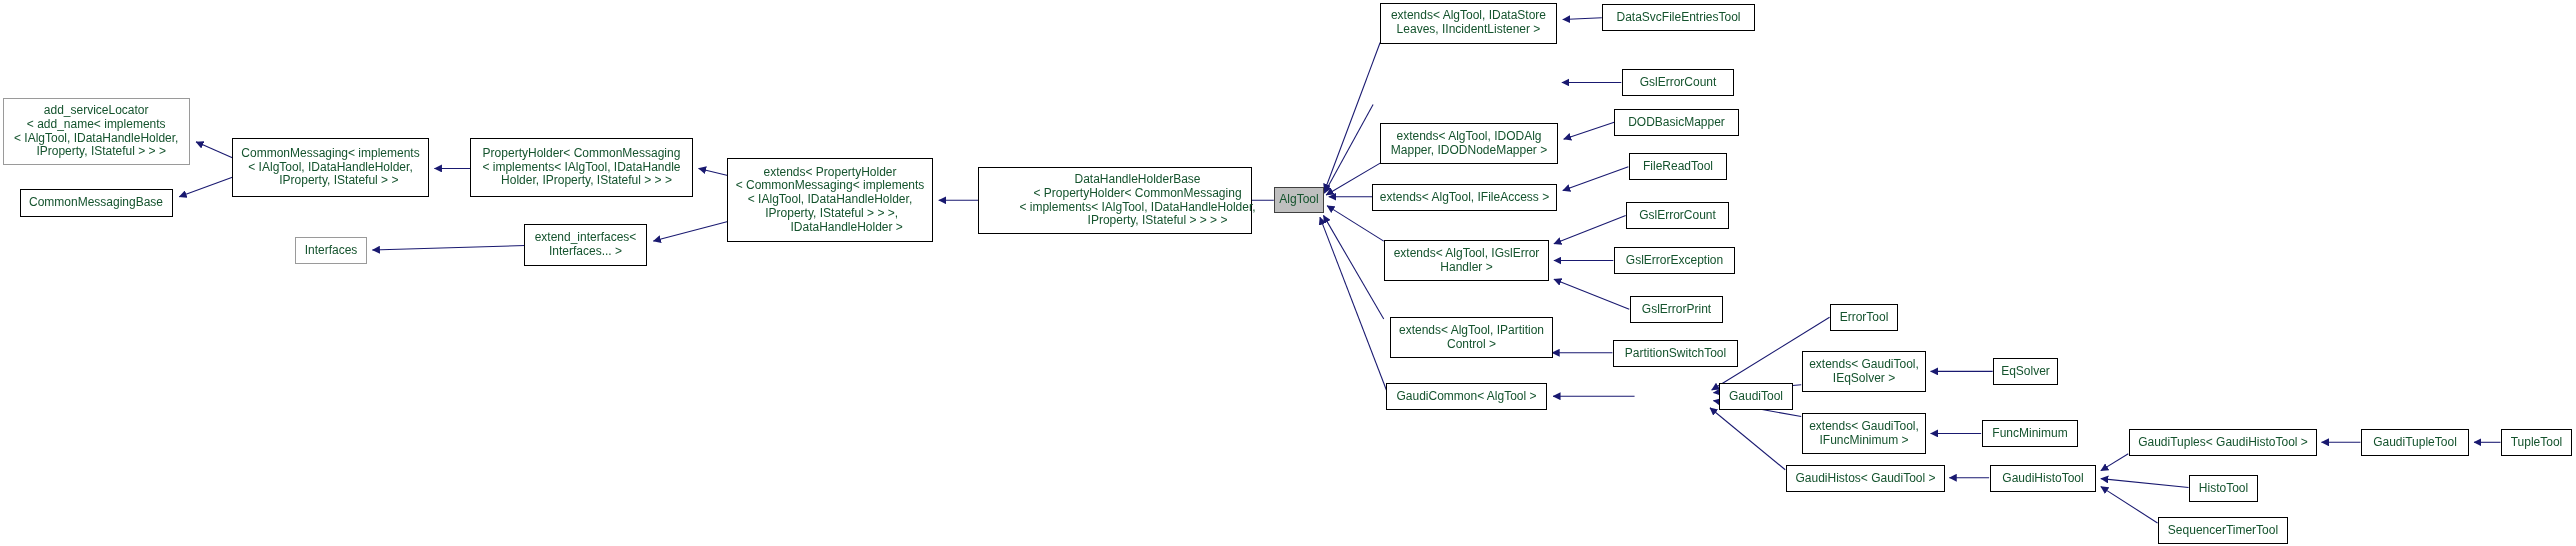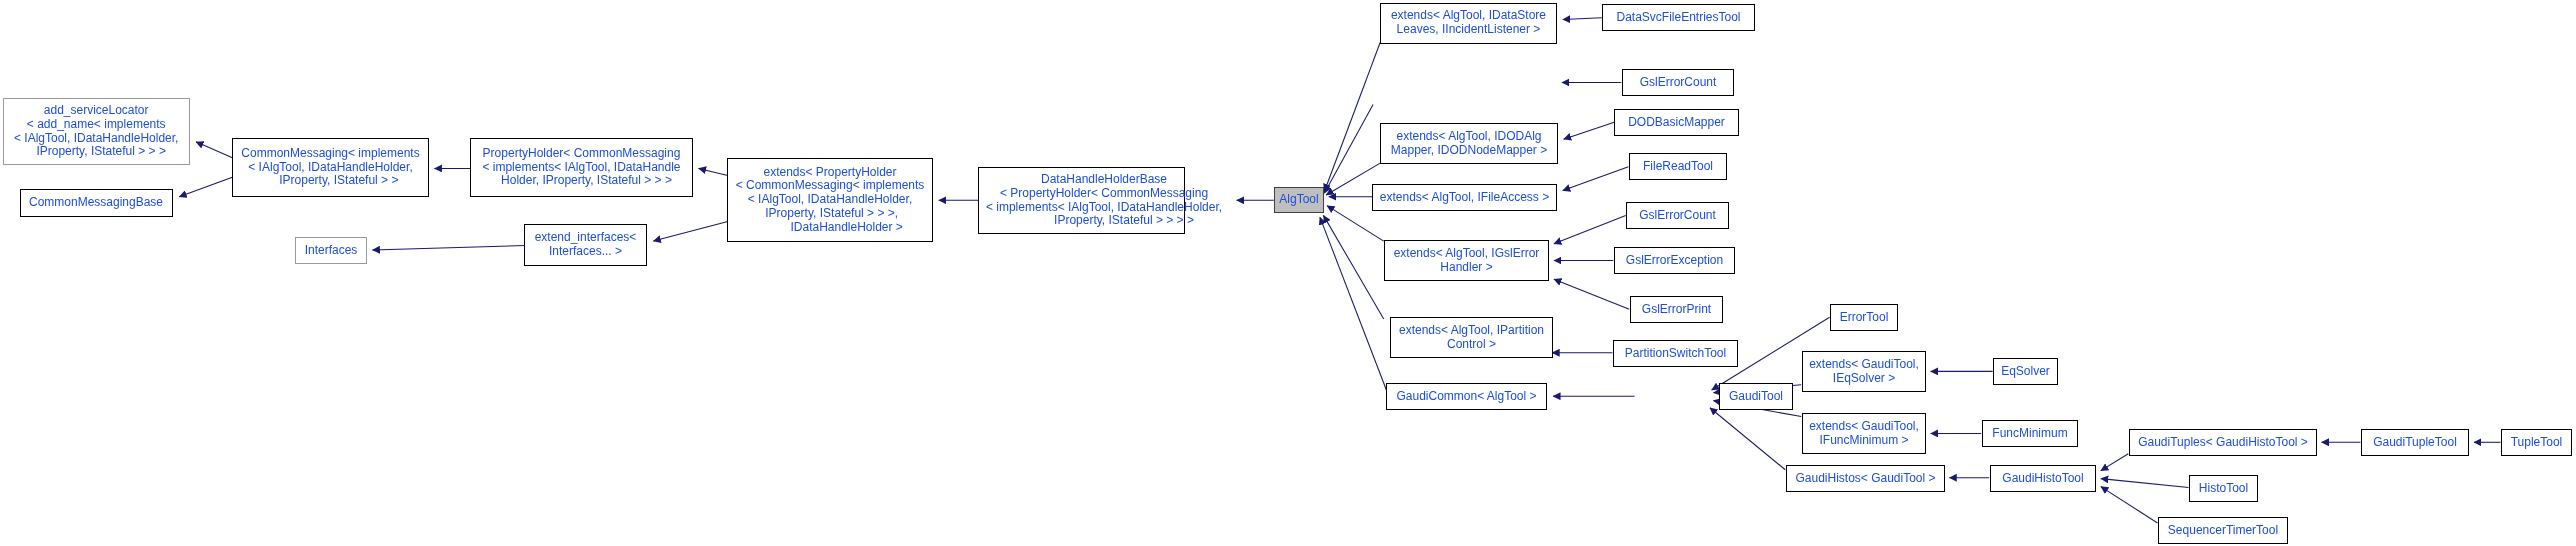--- a/index.html
+++ b/index.html
@@ -26,21 +26,21 @@
   }
   .node {
     position: absolute;
     box-sizing: border-box;
     display: flex;
     align-items: center;
     justify-content: center;
     text-align: center;
     background: #ffffff;
     border: 0.9px solid #000000;
-    color: #1d4ed8;
+    color: #14532d;
     font-size: 12px;
     line-height: 13.7px;
     letter-spacing: 0px;
     white-space: pre;
     z-index: 2;
   }
   .node.gray-border {
     border-color: #9a9a9a;
   }
   .node.focus {
@@ -111,21 +111,21 @@
     <div class="node" style="left: 470px; top: 138px; width: 223px; height: 59px;"><span class="label">PropertyHolder&lt; CommonMessaging
 &lt; implements&lt; IAlgTool, IDataHandle
    Holder, IProperty, IStateful &gt; &gt; &gt;</span></div>
     <div class="node" style="left: 524px; top: 224px; width: 123px; height: 42px;"><span class="label">extend_interfaces&lt;
 Interfaces... &gt;</span></div>
     <div class="node" style="left: 727px; top: 158px; width: 206px; height: 84px;"><span class="label">extends&lt; PropertyHolder
 &lt; CommonMessaging&lt; implements
 &lt; IAlgTool, IDataHandleHolder,
  IProperty, IStateful &gt; &gt; &gt;,
           IDataHandleHolder &gt;</span></div>
-    <div class="node" style="left: 978px; top: 167px; width: 207px; height: 67px; padding-left: 45px;"><span class="label">DataHandleHolderBase
+    <div class="node" style="left: 978px; top: 167px; width: 274px; height: 67px; padding-left: 45px;"><span class="label">DataHandleHolderBase
 &lt; PropertyHolder&lt; CommonMessaging
 &lt; implements&lt; IAlgTool, IDataHandleHolder,
             IProperty, IStateful &gt; &gt; &gt; &gt;</span></div>
     <div class="node focus" style="left: 1274px; top: 187px; width: 50px; height: 26px; background: rgb(191, 191, 191);"><span class="label">AlgTool</span></div>
     <div class="node" style="left: 1380px; top: 2.7px; width: 177px; height: 41px;"><span class="label">extends&lt; AlgTool, IDataStore
 Leaves, IIncidentListener &gt;</span></div>
     <div class="node" style="left: 1602px; top: 4.4px; width: 153px; height: 27px;"><span class="label">DataSvcFileEntriesTool</span></div>
     <div class="node" style="left: 1622px; top: 69px; width: 112px; height: 27px;"><span class="label">GslErrorCount</span></div>
     <div class="node" style="left: 1380px; top: 123px; width: 178px; height: 41px;"><span class="label">extends&lt; AlgTool, IDODAlg
 Mapper, IDODNodeMapper &gt;</span></div>

